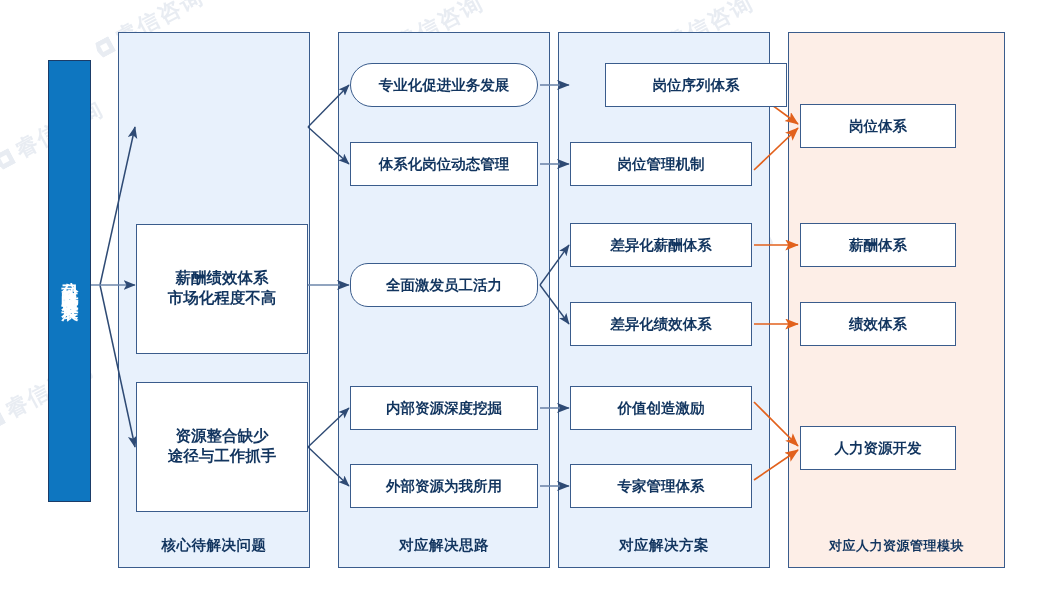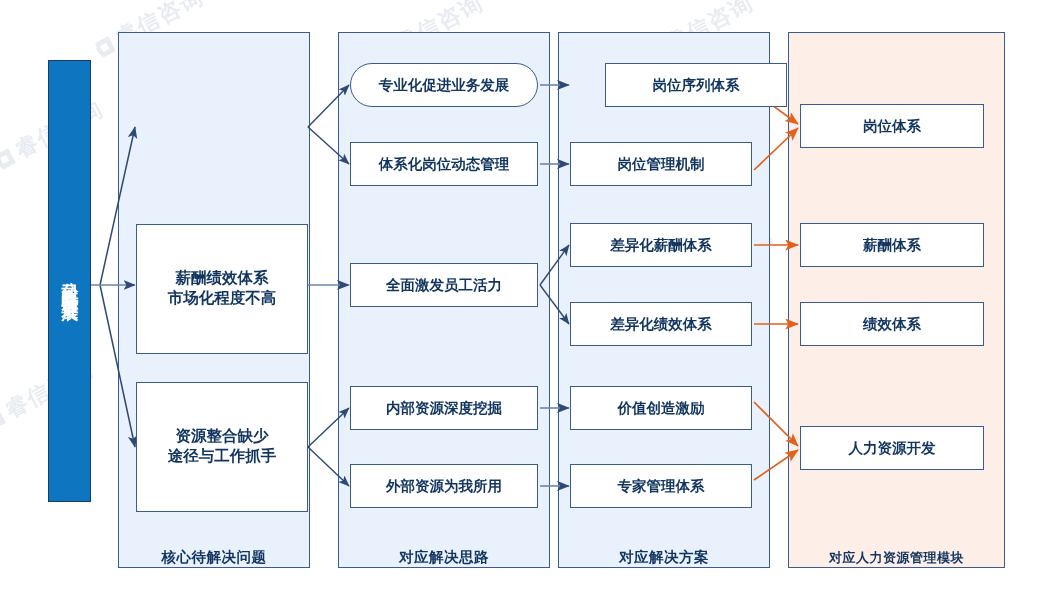--- a/index.html
+++ b/index.html
@@ -46,38 +46,38 @@
     border:1px solid #3a5c8c;box-sizing:border-box;
   }
   .panel.blue{background:#E8F1FC;}
   .panel.pink{background:#FDEEE7;}
   #panel-1{left:118px;width:192px;}
   #panel-2{left:338px;width:212px;}
   #panel-3{left:558px;width:212px;}
   #panel-4{left:788px;width:217px;}
 
   .panel-footer{
-    position:absolute;left:0;bottom:0;width:100%;
+    position:absolute;left:0;bottom:12px;width:100%;
     text-align:center;font-size:14.5px;font-weight:bold;color:#12355f;
     letter-spacing:.5px;
   }
   #panel-4 .panel-footer{font-size:13px;}
 
   
   .node{
     position:absolute;background:#ffffff;
     border:1.5px solid #3a5c8c;box-sizing:border-box;
     display:flex;align-items:center;justify-content:center;
     text-align:center;color:#12355f;font-weight:bold;
     line-height:1.28;
   }
   .c1{width:172px;height:130px;left:136px;font-size:15.5px;}
   .c2{width:188px;height:44px;left:350px;font-size:14.5px;}
   .c3{width:182px;height:44px;left:570px;font-size:14.5px;}
-  .c4{width:184px;height:44px;left:800px;font-size:14.5px;text-align:right;}
+  .c4{width:156px;height:44px;left:800px;font-size:14.5px;text-align:right;}
 
   svg#wires{position:absolute;left:0;top:0;width:1040px;height:611px;pointer-events:none;}
 </style>
 </head>
 <body>
 
 <div id="stage">
 
   <div class="wm" style="left:90px;top:8px;"><span class="sq"></span><span>睿信咨询</span></div>
   <div class="wm" style="left:370px;top:14px;"><span class="sq"></span><span>睿信咨询</span></div>
@@ -180,21 +180,21 @@
   </div>
   <div class="node c1" style="top:382px;">
     <div>
       <div>资源整合缺少</div>
       <div>途径与工作抓手</div>
     </div>
   </div>
 
   <div class="node c2" style="top:63px;border-radius:22px;">专业化促进业务发展</div>
   <div class="node c2" style="top:142px;">体系化岗位动态管理</div>
-  <div class="node c2" style="top:263px;">全面激发员工活力</div>
+  <div class="node c2" style="top:263px;border-radius:18px;">全面激发员工活力</div>
   <div class="node c2" style="top:386px;">内部资源深度挖掘</div>
   <div class="node c2" style="top:464px;">外部资源为我所用</div>
 
   <div class="node c3" style="top:63px;margin-left:35px;">岗位序列体系</div>
   <div class="node c3" style="top:142px;">岗位管理机制</div>
   <div class="node c3" style="top:223px;">差异化薪酬体系</div>
   <div class="node c3" style="top:386px;">价值创造激励</div>
   <div class="node c3" style="top:302px;">差异化绩效体系</div>
   <div class="node c3" style="top:464px;">专家管理体系</div>
 

